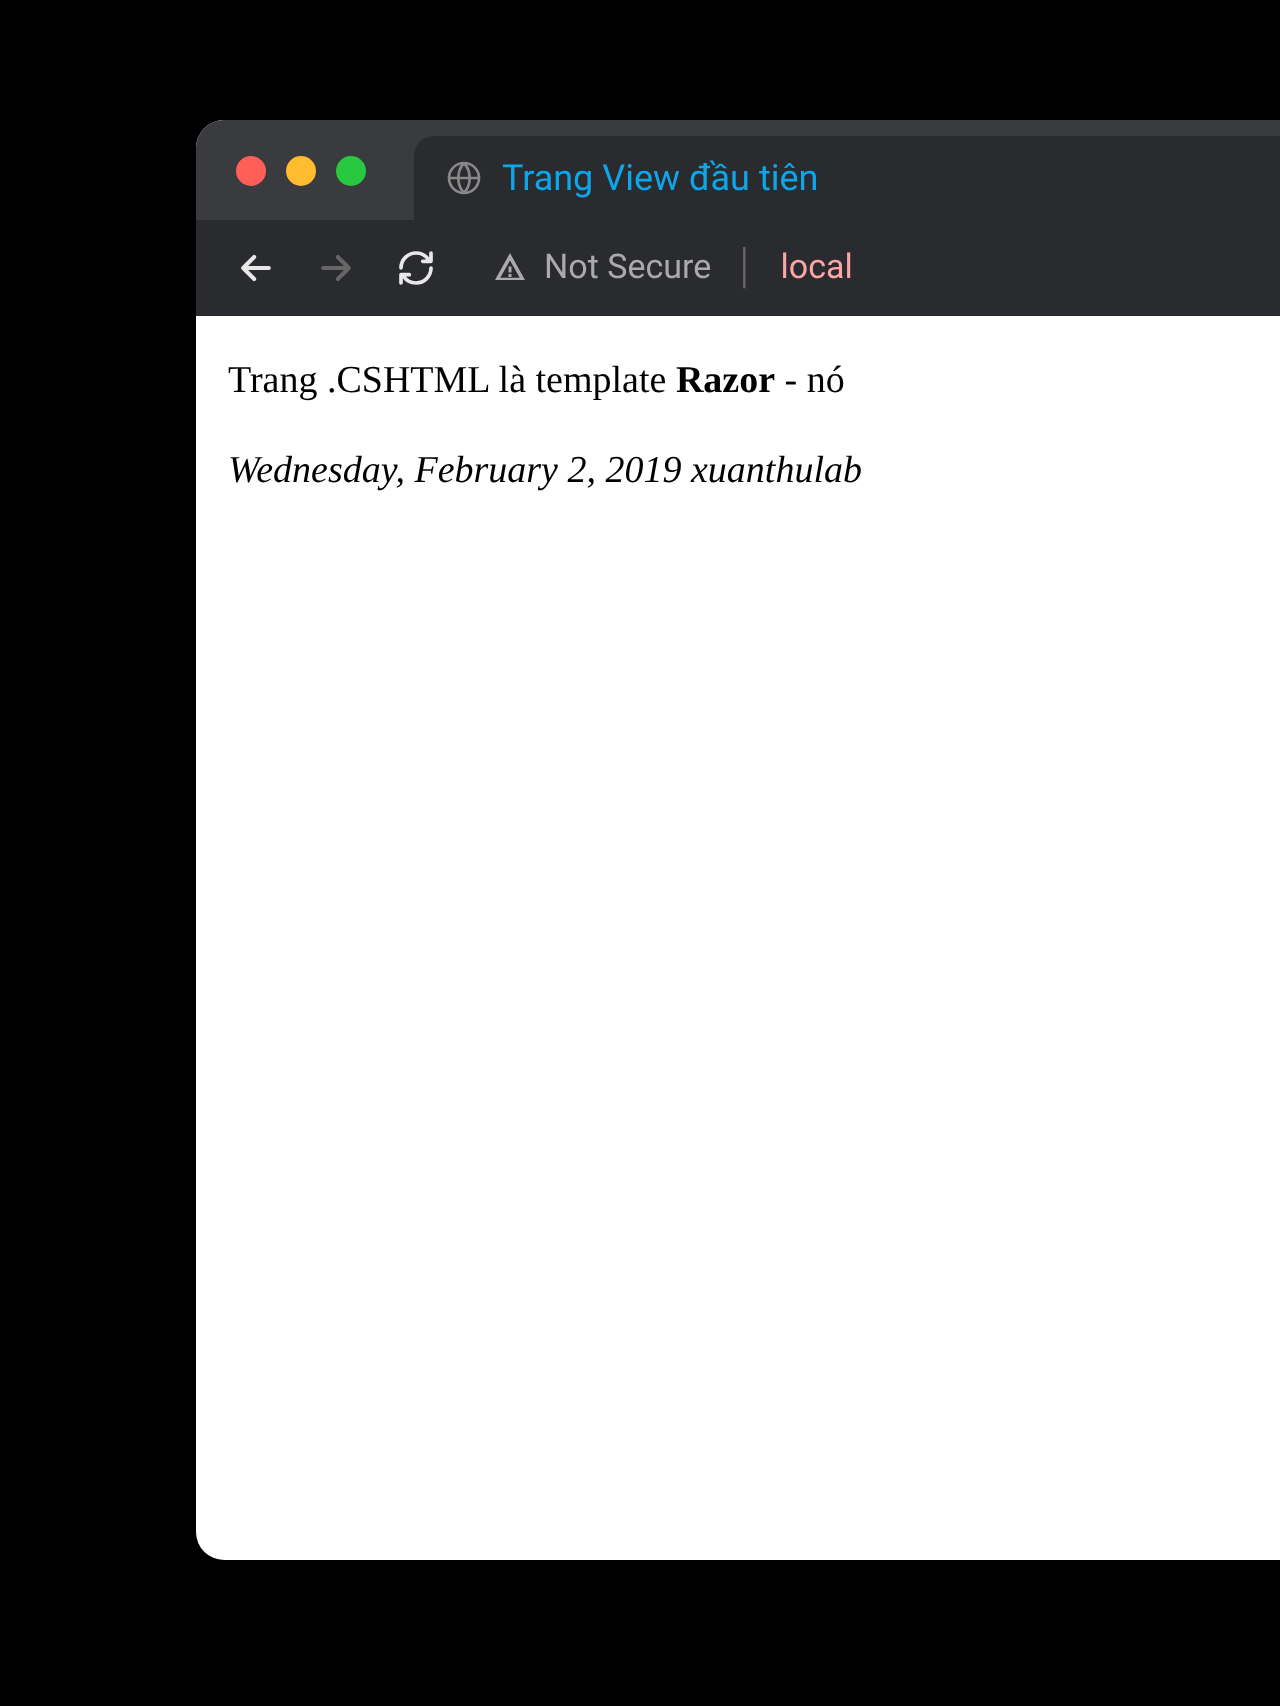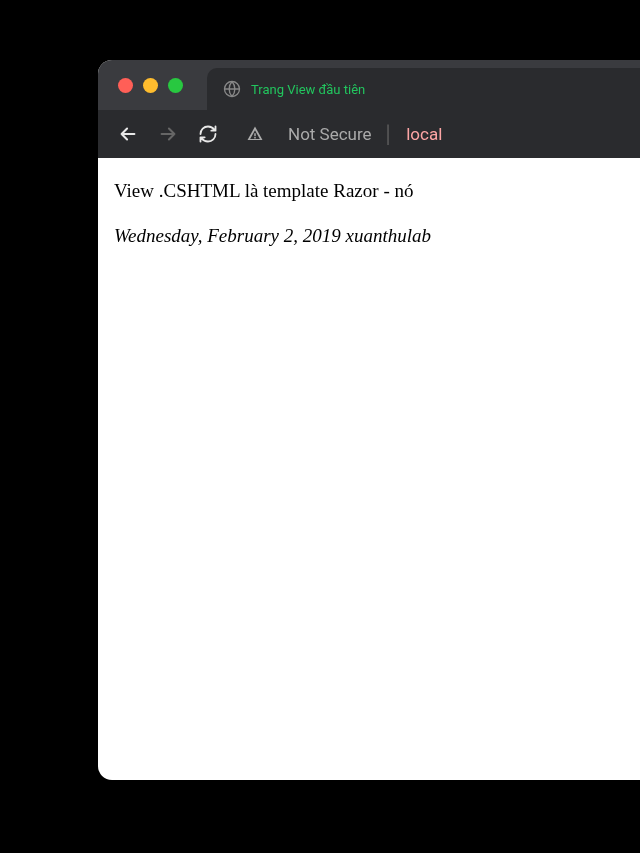--- a/index.html
+++ b/index.html
@@ -53,22 +53,22 @@
       border-radius: 10px 10px 0 0;
       padding: 0 16px;
       flex: 1;
     }
     .globe-icon {
       color: #888;
       display: flex;
       align-items: center;
     }
     .tab-title {
-      color: #22c55e;
-      font-size: 13px;
+      color: #0ea5e9;
+      font-size: 18px;
       white-space: nowrap;
     }
     .address-bar {
       background: #2a2b2e;
       height: 48px;
       display: flex;
       align-items: center;
       padding: 0 12px;
       gap: 4px;
     }
@@ -91,21 +91,20 @@
       flex: 1;
     }
     .warn-icon {
       color: #aaa;
       display: flex;
       align-items: center;
     }
     .not-secure {
       color: #aaa;
       font-size: 17px;
-      margin-left: 16px;
     }
     .divider {
       color: #666;
       font-size: 17px;
       margin: 0 4px;
     }
     .url-text {
       color: #fca5a5;
       font-size: 17px;
     }
@@ -113,21 +112,21 @@
       padding: 20px 16px;
       font-family: Georgia, "Times New Roman", serif;
       color: #000;
       font-size: 19px;
       line-height: 1.4;
       white-space: nowrap;
     }
     .content p {
       margin-bottom: 18px;
     }
-    .content strong { font-weight: normal; }
+    .content strong { font-weight: bold; }
     .content em { font-style: italic; }
   </style>
 </head>
 <body>
 
 <div class="browser-window">
 
   <div class="chrome-top">
     <div class="traffic-lights">
       <div class="tl tl-red"></div>
@@ -169,20 +168,20 @@
         </svg>
       </span>
       <span class="not-secure">Not Secure</span>
       <span class="divider">│</span>
       <span class="url-text">local</span>
     </div>
   </div>
 
   <div class="content">
     <p>
-      <span>View .CSHTML là template </span><strong>Razor</strong><span> - nó</span>
+      <span>Trang .CSHTML là template </span><strong>Razor</strong><span> - nó</span>
     </p>
     <p>
       <em>Wednesday, February 2, 2019 xuanthulab</em>
     </p>
   </div>
 
 </div>
 
 </body></html>

